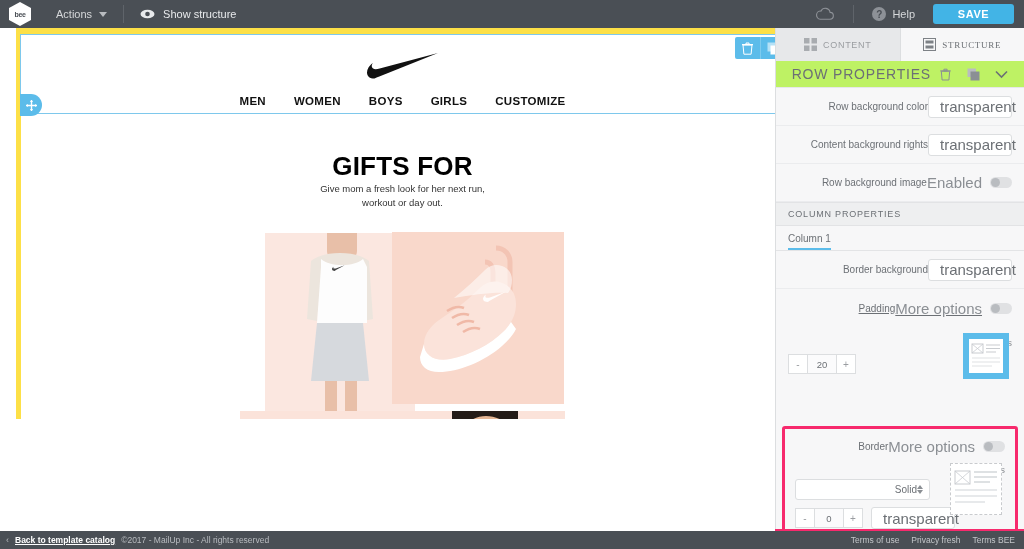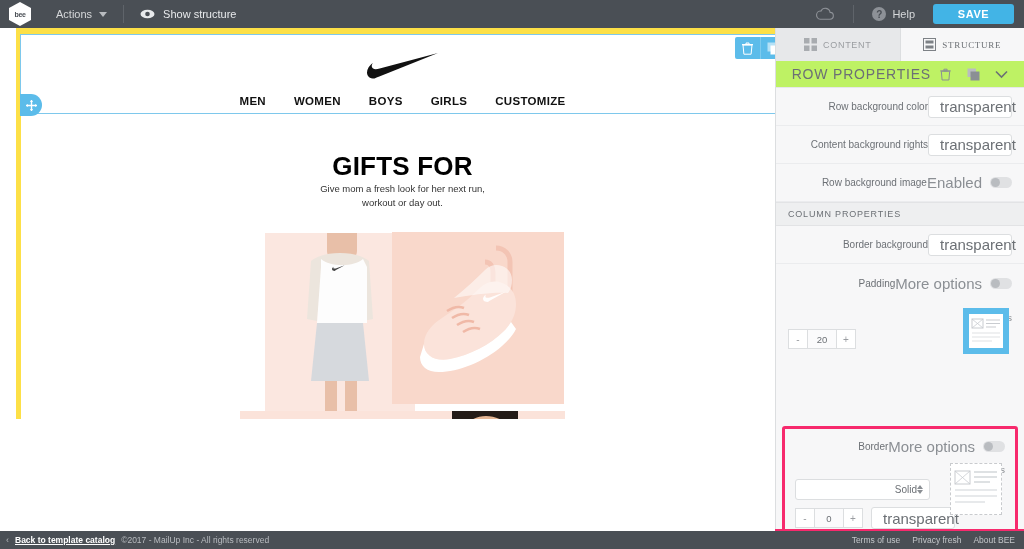--- a/index.html
+++ b/index.html
@@ -160,21 +160,21 @@
     color: #6c7075; background: #eeeff0;
     border-top: 1px solid #e2e3e5; border-bottom: 1px solid #e2e3e5;
   }
 
   .prow {
     height: 38px; display: flex; align-items: center;
     padding: 0 12px; font-size: 10px; color: #6c7075;
     border-bottom: 1px solid #ebecee; background: #f7f7f8;
   }
   .prow .plabel { flex: 1; }
-  .prow.nb { border-bottom: none; }
+  .prow.nb { border-bottom: none; text-decoration: underline; }
 
   .colorbox {
     width: 84px; height: 22px; background: #fff; border: 1px solid #dcdee0;
     border-radius: 3px; display: flex; align-items: center; gap: 6px;
     padding-left: 5px; cursor: pointer;
   }
   .checker {
     width: 14px; height: 14px; border-radius: 2px;
     background-image:
       linear-gradient(45deg, #d9dadc 25%, transparent 25%),
@@ -528,20 +528,23 @@
       <span class="smalltxt">Enabled</span>
       <span class="toggle">
           <i></i>
         </span>
     </div>
 
     <div class="sub-head">
       <span>COLUMN PROPERTIES</span>
     </div>
 
+    <div class="tabstrip">
+      <span class="ts-item">Column 1</span>
+    </div>
 
     <div class="prow">
       <span class="plabel">Border background</span>
       <div class="colorbox">
         <span class="checker"></span>
         <span class="cb-label">transparent</span>
       </div>
     </div>
 
     <div class="prow nb">
@@ -613,17 +616,17 @@
 
   <div class="footer">
     <div class="fl">
       <span class="chev">‹</span>
       <a>Back to template catalog</a>
       <span>©2017 - MailUp Inc - All rights reserved</span>
     </div>
     <div class="fr">
       <span>Terms of use</span>
       <span>Privacy fresh</span>
-      <span>About BEE</span>
+      <span>Terms BEE</span>
     </div>
   </div>
 
 </div>
 
 </body></html>

